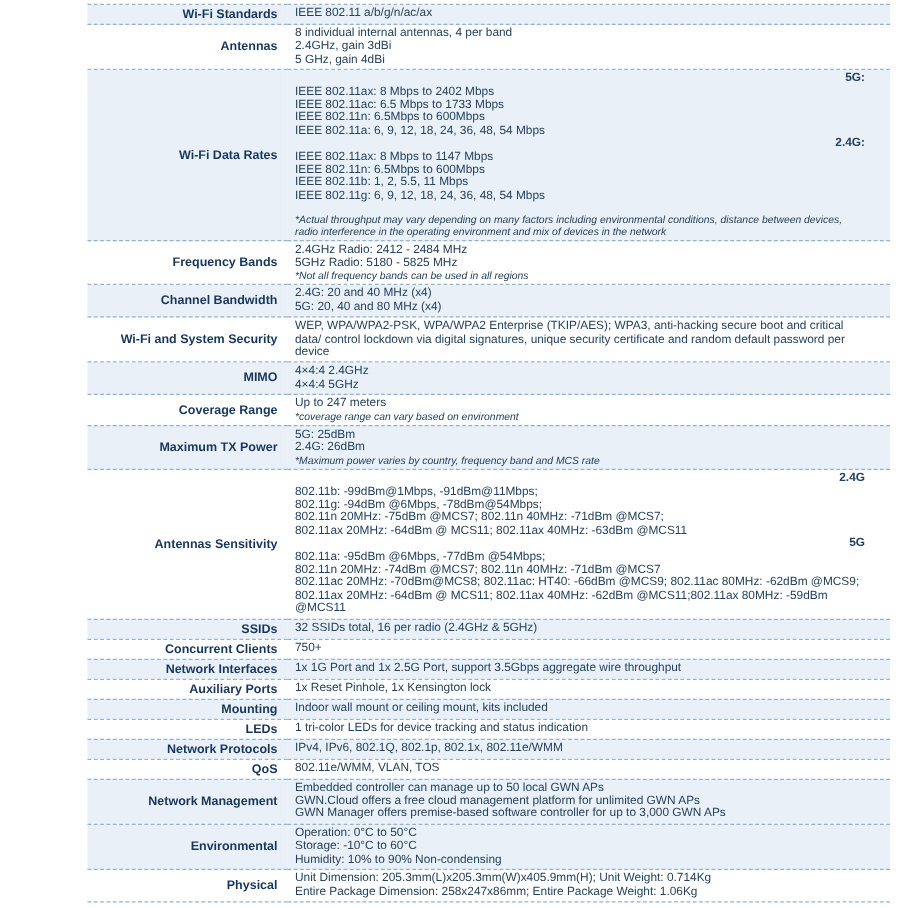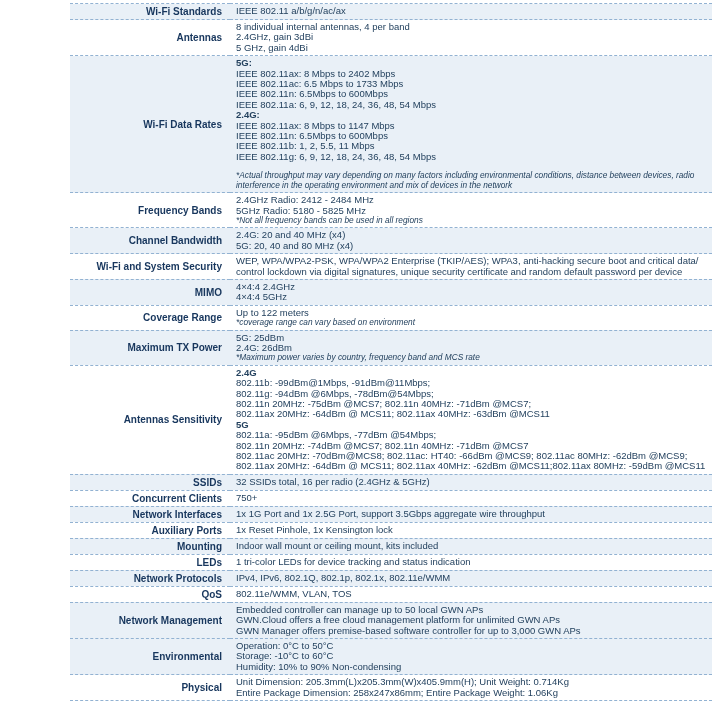--- a/index.html
+++ b/index.html
@@ -38,24 +38,24 @@
     color: #17365d;
     font-size: 10px;
     line-height: 11px;
     padding-right: 8px;
   }
   td.value {
     font-size: 9.5px;
     line-height: 10.4px;
     color: #24425f;
     padding-left: 6px;
-    padding-right: 4px;
+    padding-right: 20px;
   }
   .line { white-space: normal; }
-  .line.b { font-weight: bold; }
+  .line.b { font-weight: bold; text-align: right; }
   .line.i {
     font-style: italic;
     font-size: 8.3px;
     line-height: 9.4px;
   }
   .line.sp { height: 9px; }
 </style>
 </head>
 <body>
 
@@ -117,21 +117,21 @@
         <tr class="tint">
           <td class="label">MIMO</td>
           <td class="value">
             <div class="line n">4×4:4 2.4GHz</div>
             <div class="line n">4×4:4 5GHz</div>
           </td>
         </tr>
         <tr>
           <td class="label">Coverage Range</td>
           <td class="value">
-            <div class="line n">Up to 122 meters</div>
+            <div class="line n">Up to 247 meters</div>
             <div class="line i">*coverage range can vary based on environment</div>
           </td>
         </tr>
         <tr class="tint">
           <td class="label">Maximum TX Power</td>
           <td class="value">
             <div class="line n">5G: 25dBm</div>
             <div class="line n">2.4G: 26dBm</div>
             <div class="line i">*Maximum power varies by country, frequency band and MCS rate</div>
           </td>

